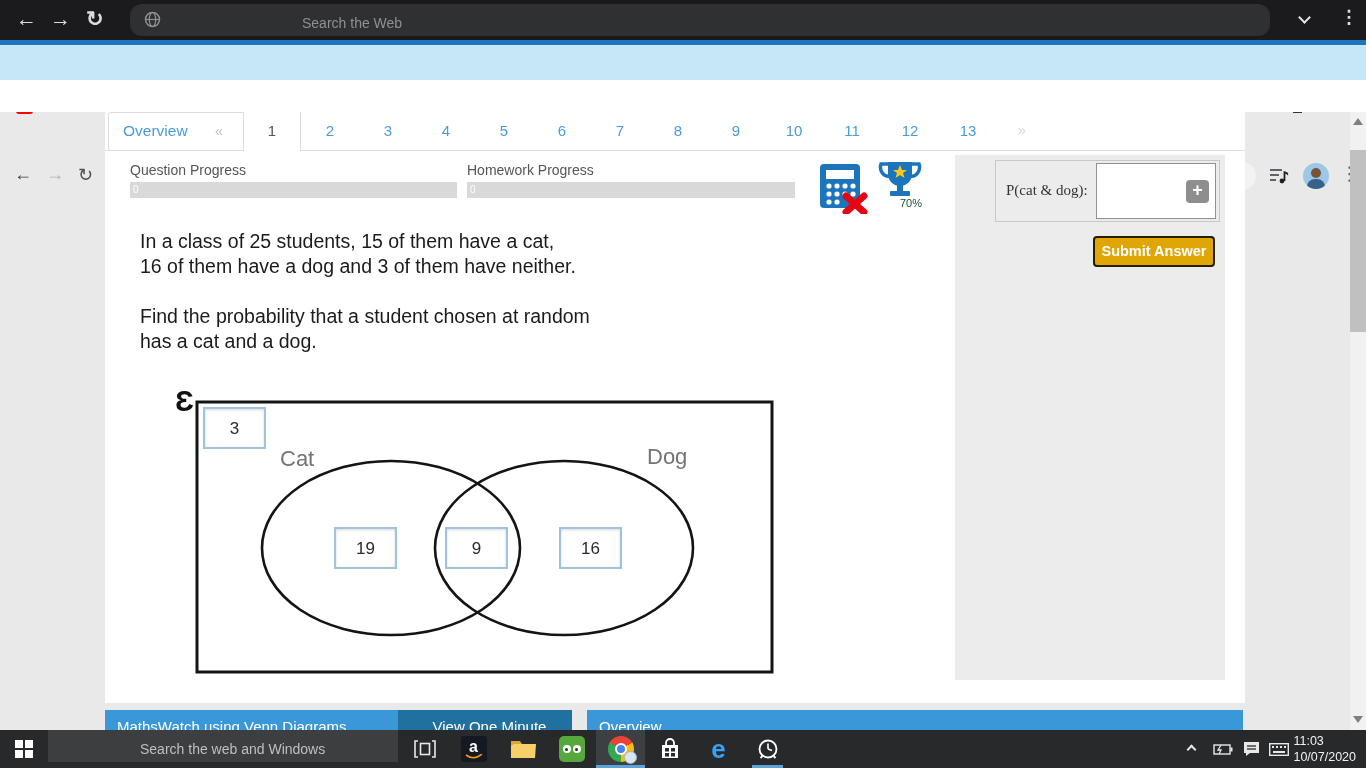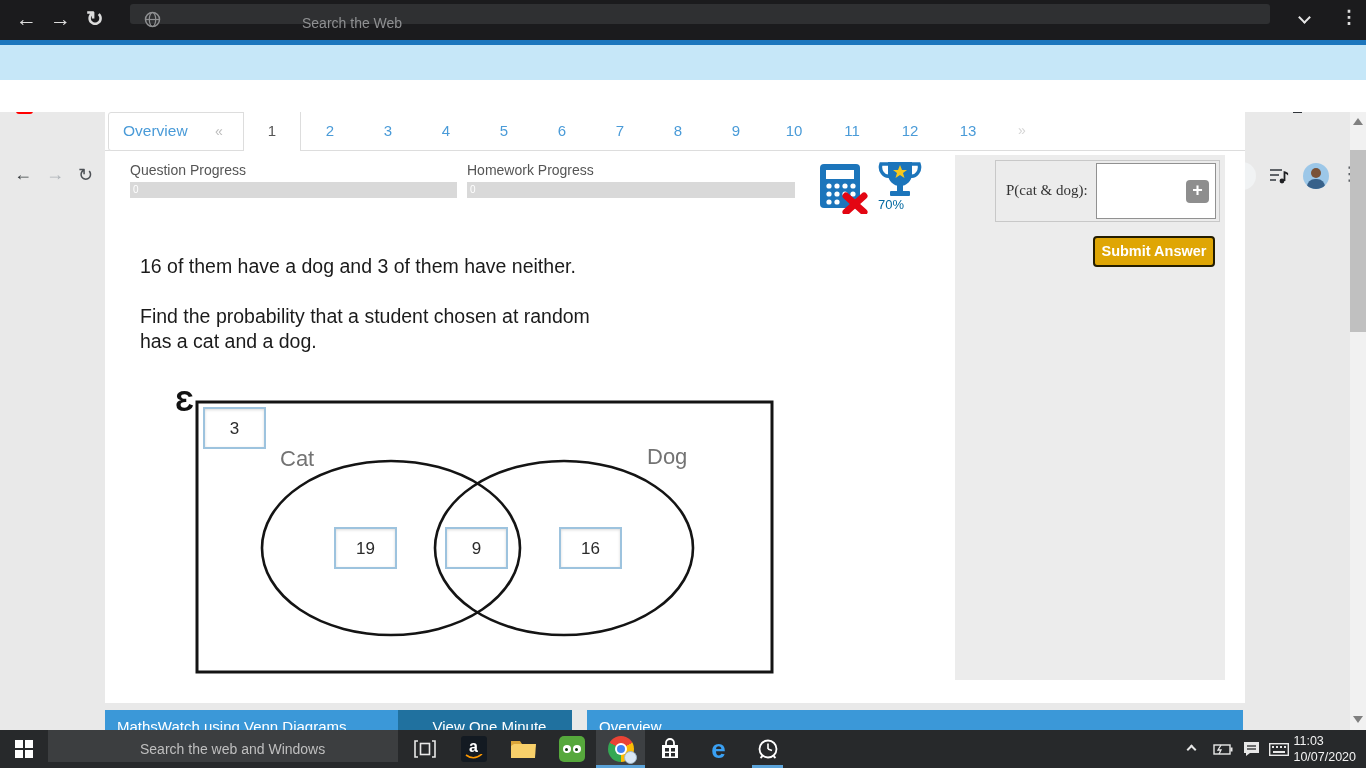--- a/index.html
+++ b/index.html
@@ -4,21 +4,21 @@
 <style>
   * { margin:0; padding:0; box-sizing:border-box; }
   html,body { width:1366px; height:768px; overflow:hidden; }
   body { font-family:"Liberation Sans", sans-serif; }
   #screen { position:absolute; top:0; left:0; width:1366px; height:768px; background:#e9e9e9; overflow:hidden; }
   .abs { position:absolute; }
 
   
   #topbar { left:0; top:0; width:1366px; height:40px; background:#1b1b1d; }
   .topbar-btn { color:#dcdcdc; font-size:21px; font-weight:bold; top:7px; cursor:pointer; }
-  #top-search { left:130px; top:4px; width:1140px; height:20px; background:#2f3032; border-radius:3px; }
+  #top-search { left:130px; top:4px; width:1140px; height:32px; background:#2f3032; border-radius:12px; }
   #top-search-text { left:172px; top:11px; font-size:14px; color:#8f9092; }
   .chev { display:inline-block; width:9px; height:9px; border-right:2px solid #e6e6e6; border-bottom:2px solid #e6e6e6; }
   .chev-down { transform:rotate(45deg); }
   .chev-up { transform:rotate(-135deg); border-color:#e6e6e6; }
 
   
   #bluestrip { left:0; top:40px; width:1366px; height:5px; background:#1c76bd; }
   #tabstrip { left:0; top:45px; width:1366px; height:35px; background:#c6e7f8; }
   .tab { top:45px; height:35px; display:flex; align-items:center; cursor:pointer; }
   .tab-title { font-size:12.5px; color:#1e2126; white-space:nowrap; overflow:hidden; }
@@ -51,21 +51,21 @@
   #nav-left-chev { position:absolute; left:106px; top:10px; font-size:14px; color:#bcbcbc; cursor:pointer; }
   #pages { left:243px; top:112px; height:39px; z-index:2; white-space:nowrap; }
   .nav-num { display:inline-block; width:58px; height:39px; line-height:37px; text-align:center; font-size:15px; color:#4a9bd8; cursor:pointer; vertical-align:top; }
   .nav-num.active { color:#555; background:#fff; border-left:1px solid #ddd; border-right:1px solid #ddd; }
   #nav-right-chev { left:1018px; top:122px; font-size:14px; color:#d5d5d5; cursor:pointer; z-index:2; }
 
   .prog-label { font-size:14px; color:#555;text-align:right; }
   .prog-track { height:16px; background:#d9d9d9; }
   .prog-val { position:absolute; left:3px; top:2px; font-size:10px; color:#fff; }
 
-  #trophy-pct { left:878px; top:197px; width:44px; text-align:left; font-size:13px; color:#0369a1; }
+  #trophy-pct { left:878px; top:197px; width:44px; text-align:right; font-size:11px; color:#14532d; }
 
   
   #panel { left:955px; top:155px; width:270px; height:525px; background:#ececec; }
   #field-box { left:995px; top:160px; width:225px; height:62px; border:1px solid #c8c8c8; }
   #field-label { position:absolute; left:10px; top:21px; width:90px; font-family:"Liberation Serif", serif; font-size:15px; color:#333; }
   #field-input { position:absolute; left:100px; top:2px; width:120px; height:56px; background:#fff; border:1px solid #919191; cursor:text; }
   #plus-btn { position:absolute; right:6px; top:16px; width:23px; height:23px; background:#8e8e8e; border-radius:4px; color:#fff; font-size:18px; font-weight:bold; text-align:center; line-height:21px; cursor:pointer; }
   #submit-btn { left:1093px; top:236px; width:122px; height:31px; background:#dfa605; border:2px solid #241d00; border-radius:4px; color:#fff; font-size:14.5px; font-weight:bold; text-align:center; line-height:26px; cursor:pointer; }
 
   
@@ -261,20 +261,21 @@
   <div class="abs" id="panel"></div>
   <div class="abs" id="field-box">
     <span id="field-label">P(cat &amp; dog):</span>
     <div id="field-input">
       <span></span>
       <span id="plus-btn">+</span>
     </div>
   </div>
   <div class="abs" id="submit-btn">Submit Answer</div>
 
+  <div class="abs qline" style="top:230px;">In a class of 25 students, 15 of them have a cat,</div>
   <div class="abs qline" style="top:255px;text-align:center;">16 of them have a dog and 3 of them have neither.</div>
   <div class="abs qline" style="top:305px;">Find the probability that a student chosen at random</div>
   <div class="abs qline" style="top:330px;">has a cat and a dog.</div>
 
   <span class="abs" id="epsilon">Ɛ</span>
   <svg class="abs" style="left:195px;top:400px;" width="580" height="275" viewBox="0 0 580 275">
     <rect x="2" y="2" width="575" height="270" fill="#fff" stroke="#141414" stroke-width="3"></rect>
     <ellipse cx="196" cy="148" rx="129" ry="87" fill="none" stroke="#141414" stroke-width="2.6"></ellipse>
     <ellipse cx="369" cy="148" rx="129" ry="87" fill="none" stroke="#141414" stroke-width="2.6"></ellipse>
   </svg>

